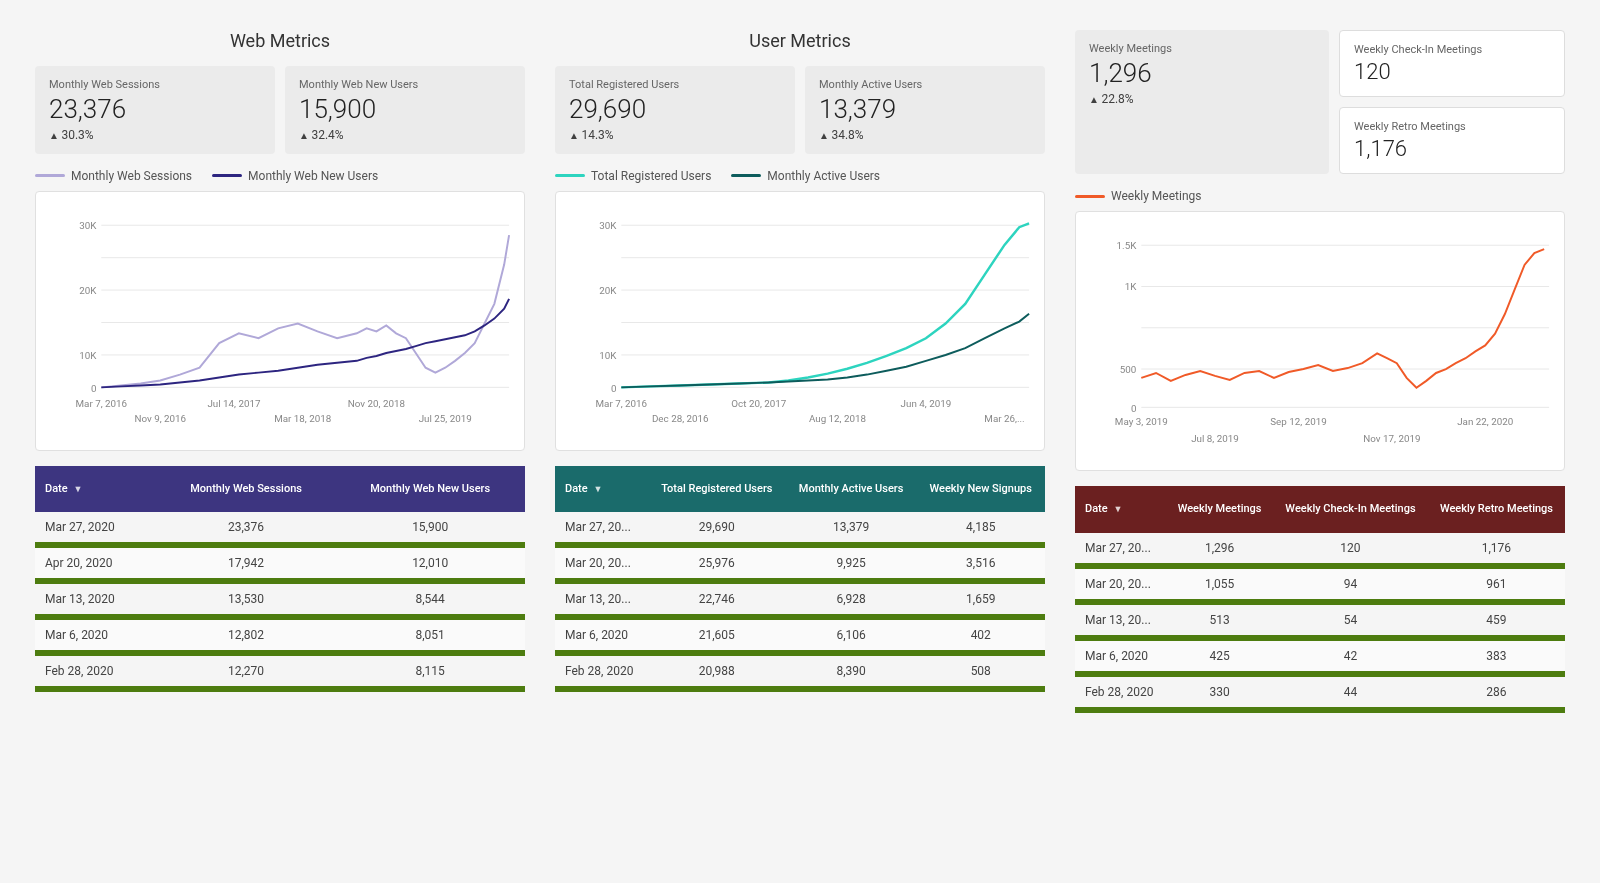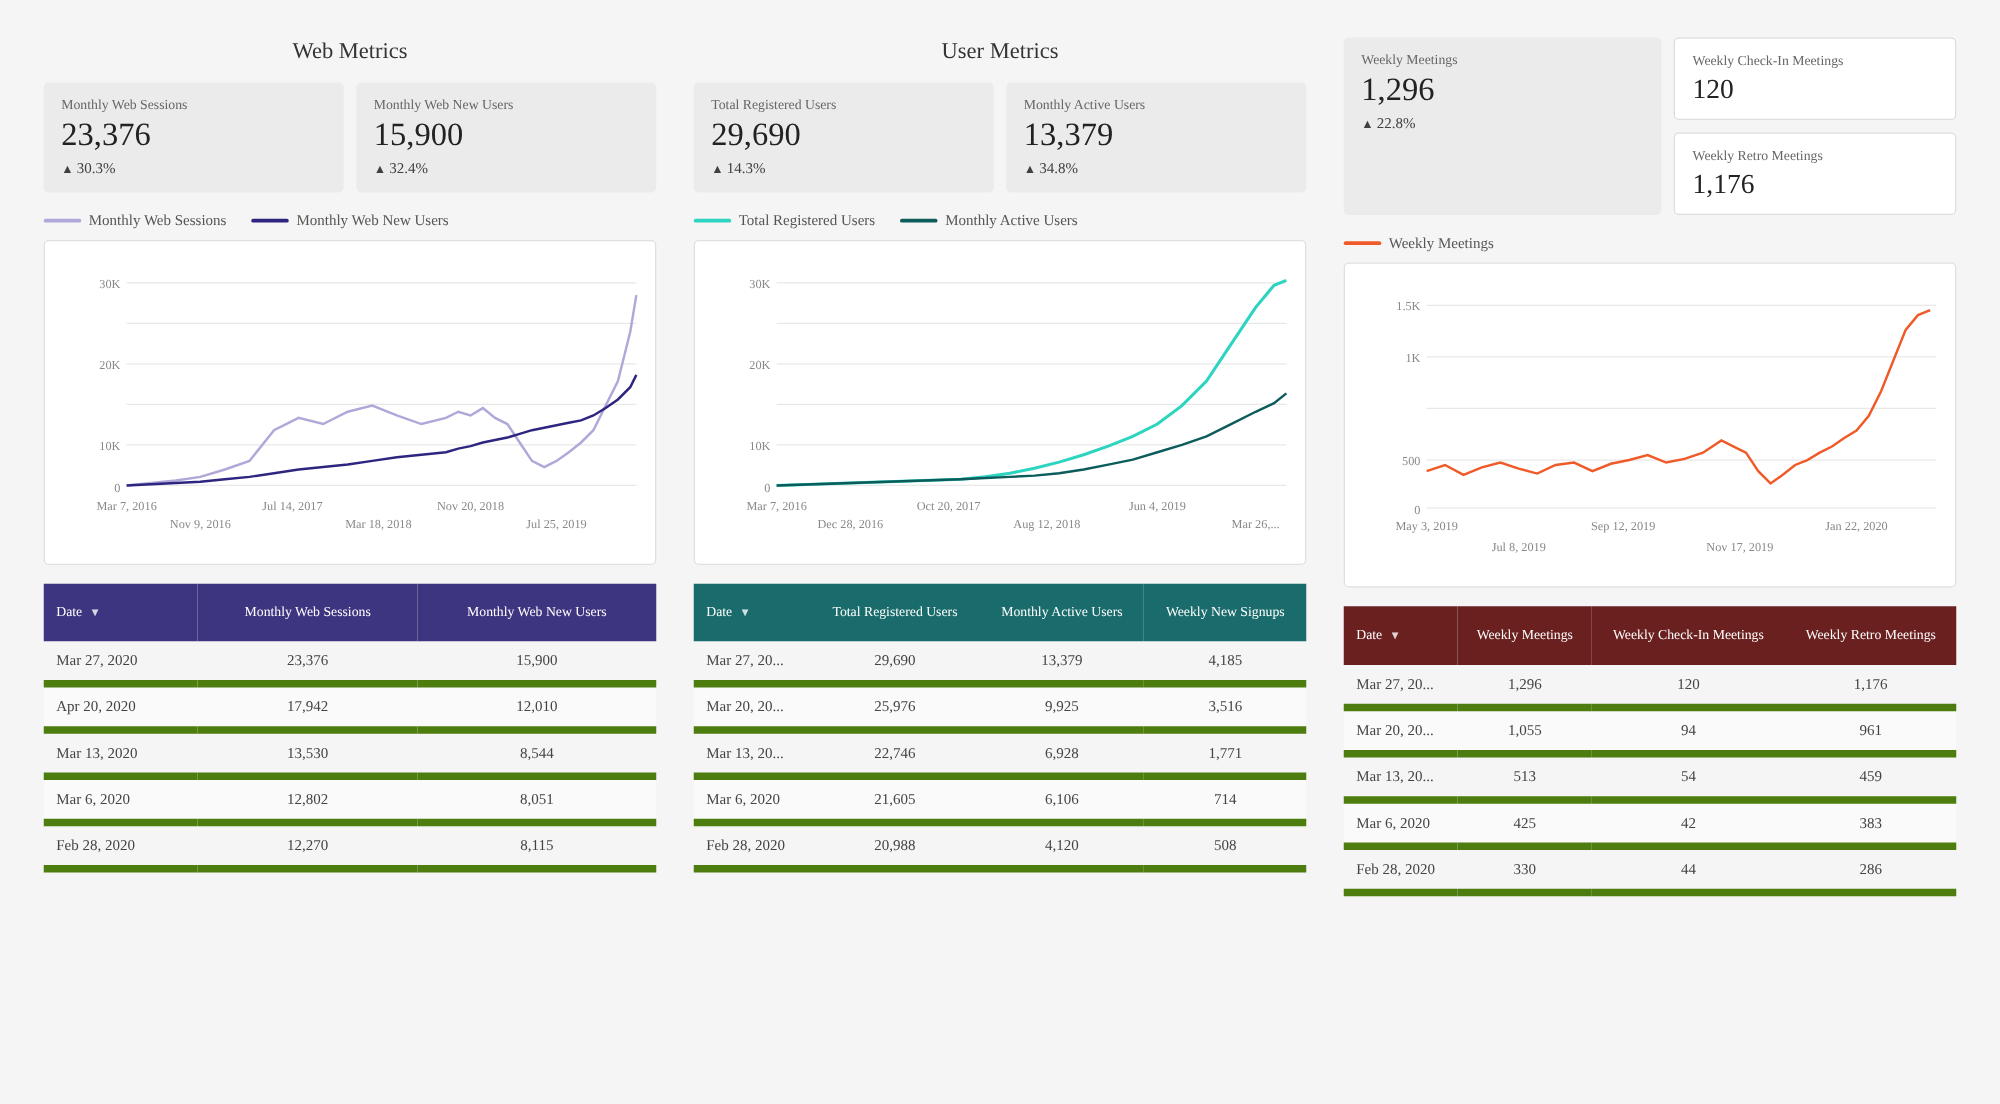--- a/index.html
+++ b/index.html
@@ -8,21 +8,20 @@
       background: #f5f5f5;
       color: #333;
       font-size: 13px;
     }
     .dashboard {
       display: grid;
       grid-template-columns: 1fr 1fr 1fr;
       gap: 0;
       padding: 20px;
       max-width: 1600px;
-      font-family: Liberation Serif, serif;
     }
     .section {
       padding: 10px 15px;
     }
     .section-title {
       text-align: center;
       font-size: 18px;
       font-weight: 400;
       color: #333;
       margin-bottom: 15px;
@@ -314,32 +313,32 @@
         <tr>
           <td>Mar 20, 20...</td>
           <td>25,976</td>
           <td>9,925</td>
           <td>3,516</td>
         </tr>
         <tr>
           <td>Mar 13, 20...</td>
           <td>22,746</td>
           <td>6,928</td>
-          <td>1,771</td>
+          <td>1,659</td>
         </tr>
         <tr>
           <td>Mar 6, 2020</td>
           <td>21,605</td>
           <td>6,106</td>
-          <td>714</td>
+          <td>402</td>
         </tr>
         <tr>
           <td>Feb 28, 2020</td>
           <td>20,988</td>
-          <td>4,120</td>
+          <td>8,390</td>
           <td>508</td>
         </tr>
       </tbody>
     </table>
   </div>
 
   <div class="section">
     <div class="kpi-row">
       <div class="kpi-card">
         <div class="kpi-label">Weekly Meetings</div>

